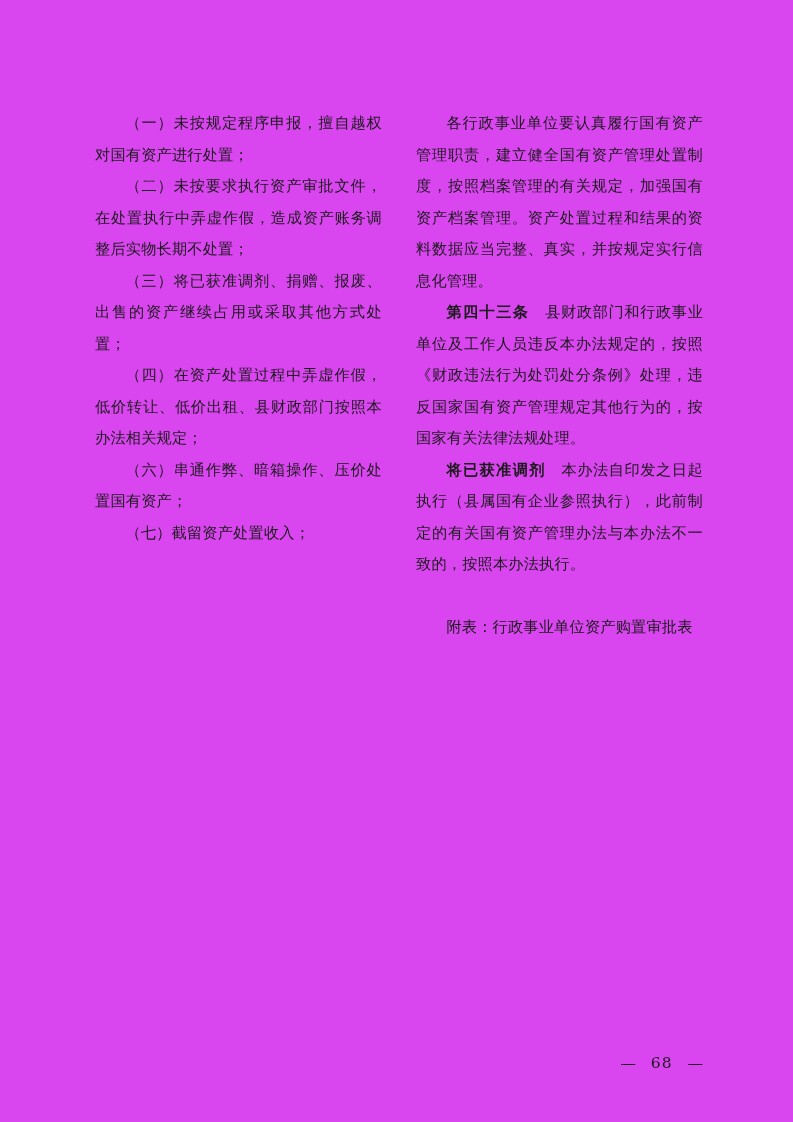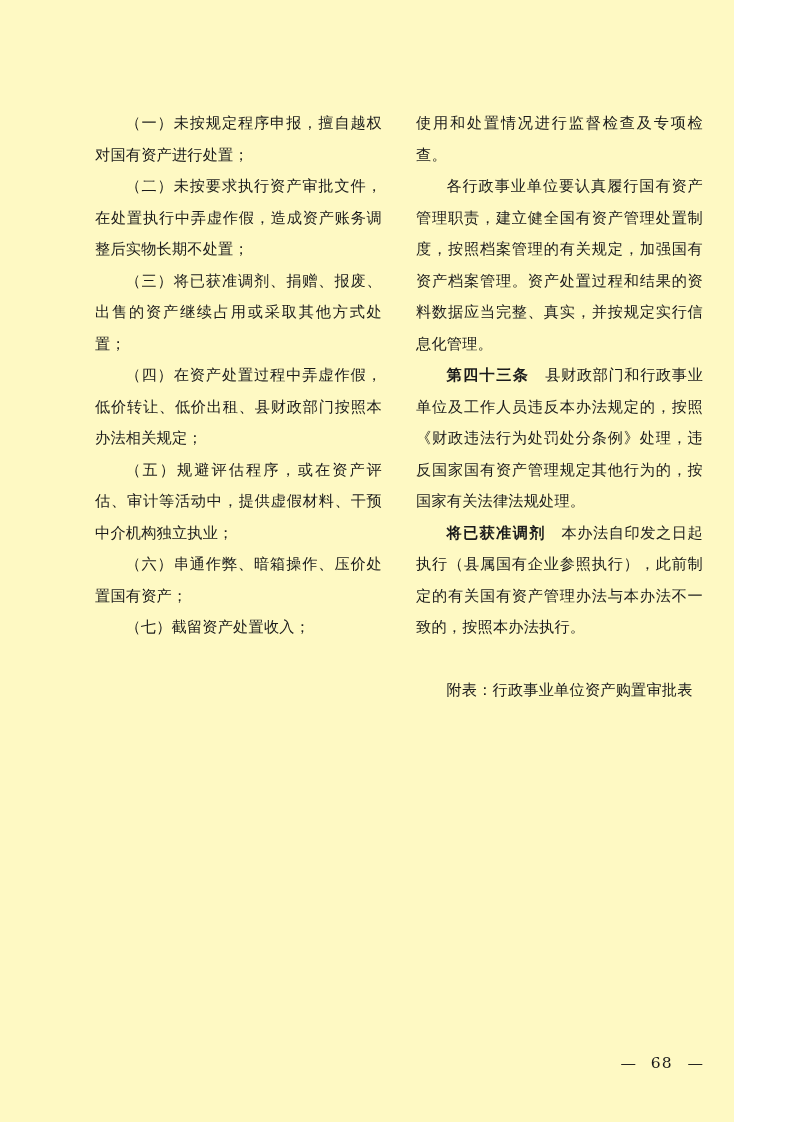--- a/index.html
+++ b/index.html
@@ -2,23 +2,23 @@
 <html><head>
 <meta charset="utf-8">
 <style>
   html, body {
     margin: 0;
     padding: 0;
     background: #ffffff;
   }
   .page {
     position: relative;
-    width: 734px;
+    width: 793px;
     height: 1122px;
-    background: #fef9c3;
+    background: #d946ef;
     overflow: hidden;
     font-family: "DejaVu Serif", serif;
     color: #1b1b1b;
   }
   .columns {
     position: absolute;
     left: 95px;
     top: 108px;
     width: 608px;
     display: flex;
@@ -76,27 +76,25 @@
 
 <div class="page">
 
   <div class="columns">
 
     <div class="col">
       <p class="para indent">（一）未按规定程序申报，擅自越权对国有资产进行处置；</p>
       <p class="para indent">（二）未按要求执行资产审批文件，在处置执行中弄虚作假，造成资产账务调整后实物长期不处置；</p>
       <p class="para indent">（三）将已获准调剂、捐赠、报废、出售的资产继续占用或采取其他方式处置；</p>
       <p class="para indent">（四）在资产处置过程中弄虚作假，低价转让、低价出租、县财政部门按照本办法相关规定；</p>
-      <p class="para indent">（五）规避评估程序，或在资产评估、审计等活动中，提供虚假材料、干预中介机构独立执业；</p>
       <p class="para indent">（六）串通作弊、暗箱操作、压价处置国有资产；</p>
       <p class="para indent">（七）截留资产处置收入；</p>
     </div>
 
     <div class="col">
-      <p class="para noindent">使用和处置情况进行监督检查及专项检查。</p>
       <p class="para indent">各行政事业单位要认真履行国有资产管理职责，建立健全国有资产管理处置制度，按照档案管理的有关规定，加强国有资产档案管理。资产处置过程和结果的资料数据应当完整、真实，并按规定实行信息化管理。</p>
       <p class="para indent"><span class="article-head">第四十三条</span>　<span>县财政部门和行政事业单位及工作人员违反本办法规定的，按照《财政违法行为处罚处分条例》处理，违反国家国有资产管理规定其他行为的，按国家有关法律法规处理。</span></p>
       <p class="para indent"><span class="article-head">将已获准调剂</span>　<span>本办法自印发之日起执行（县属国有企业参照执行），此前制定的有关国有资产管理办法与本办法不一致的，按照本办法执行。</span></p>
       <div class="spacer"></div>
       <p class="para indent">附表：行政事业单位资产购置审批表</p>
     </div>
 
   </div>
 
   <div class="footer">

